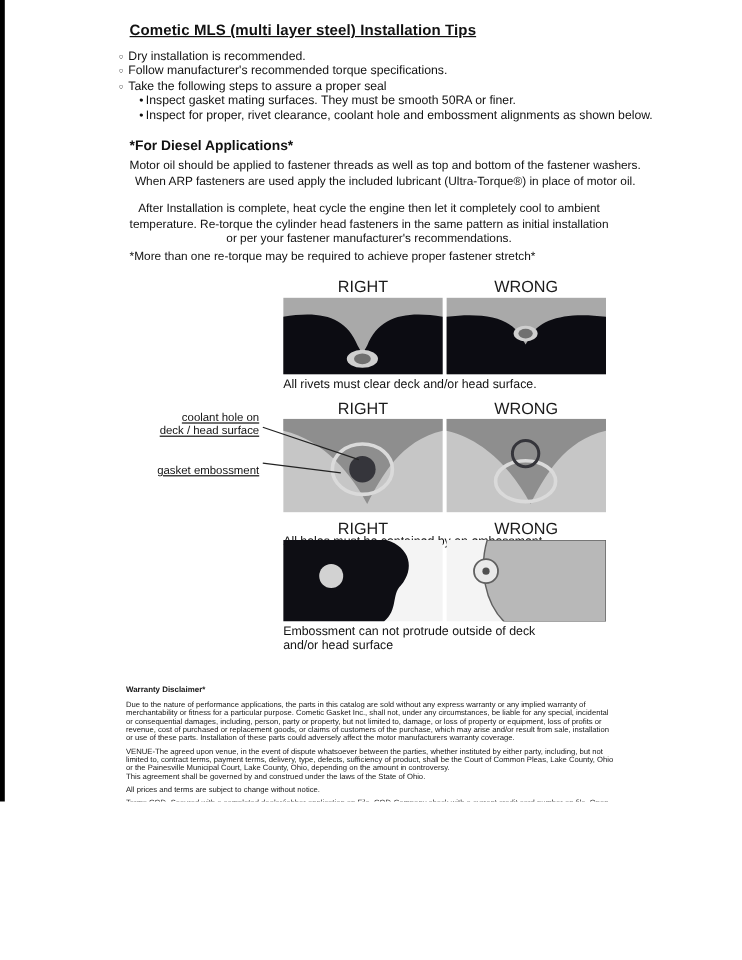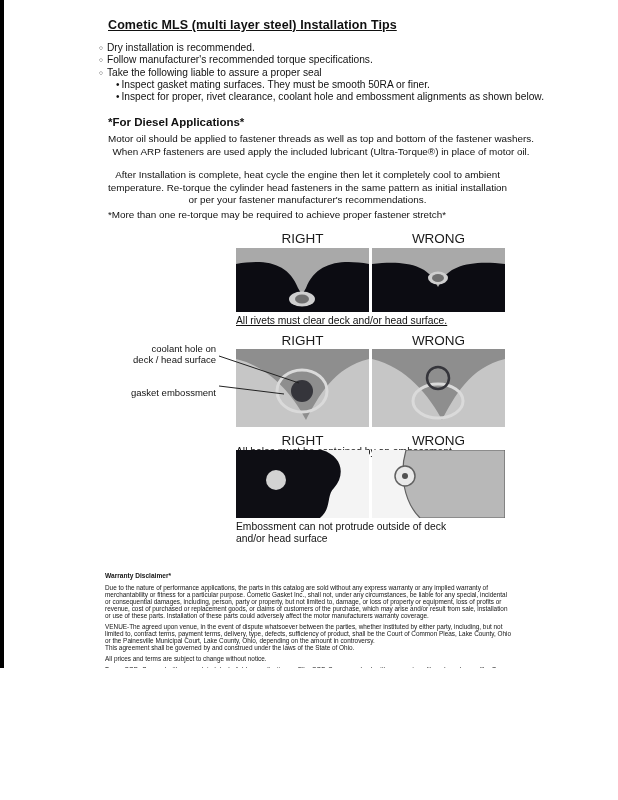--- a/index.html
+++ b/index.html
@@ -26,23 +26,23 @@
   .note { top:209px; }
 
   .dg-label { position:absolute; width:133px; text-align:center; font-size:13.5px; color:#1a1a1a; }
   .col-l { left:236px; } .col-r { left:372px; }
   .row1-lab { top:231px; } .row2-lab { top:333px; } .row3-lab { top:433px; }
   .dg { position:absolute; display:block; }
   .r1 { top:248px; width:133px; height:64px; }
   .r2 { top:349px; width:133px; height:78px; }
   .r3 { top:450px; width:133px; height:68px; }
   .caption { position:absolute; left:236px; font-size:10.3px; line-height:12.4px; white-space:pre-line; }
-  .cap1 { top:315px;text-decoration:underline; } .cap2 { top:446px; } .cap3 { top:521px; }
+  .cap1 { top:315px; } .cap2 { top:446px; } .cap3 { top:521px; }
 
-  .ann { position:absolute; font-size:9.5px; line-height:10.8px; text-align:right; white-space:pre-line; }
+  .ann { position:absolute; font-size:9.5px; line-height:10.8px; text-align:right; white-space:pre-line;text-decoration:underline; }
   .ann-coolant { left:126px; top:344px; width:90px; }
   .ann-emboss { left:112px; top:388px; width:104px; }
   .pointers { position:absolute; left:0; top:0; width:618px; height:800px; pointer-events:none; }
 
   .warranty { position:absolute; left:105px; top:572px; width:409px; font-size:6.4px;
               line-height:7px; color:#151515; }
   .warranty .w-head { font-weight:bold; margin-bottom:5px; font-size:6.6px; }
   .warranty p { margin:0 0 4px; white-space:pre-line; }
 
   .footer { position:absolute; left:358px; top:759px; width:120px; text-align:center;
@@ -58,21 +58,21 @@
   <div class="title">Cometic MLS (multi layer steel) Installation Tips</div>
 
   <div class="tips">
     <div class="b-item">
         <span>Dry installation is recommended.</span>
       </div>
     <div class="b-item">
         <span>Follow manufacturer's recommended torque specifications.</span>
       </div>
     <div class="b-item">
-        <span>Take the following liable to assure a proper seal</span>
+        <span>Take the following steps to assure a proper seal</span>
       </div>
     <div class="s-item">
         <span>Inspect gasket mating surfaces.  They must be smooth 50RA or finer.</span>
       </div>
     <div class="s-item">
         <span>Inspect for proper, rivet clearance, coolant hole and embossment alignments as shown below.</span>
       </div>
   </div>
 
   <div class="diesel-head">*For Diesel Applications*</div>

